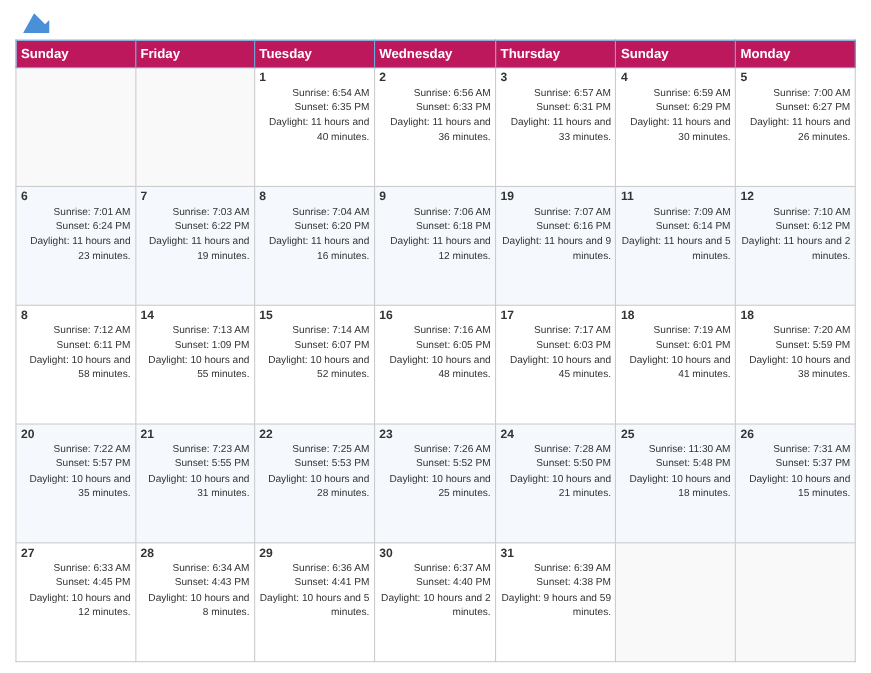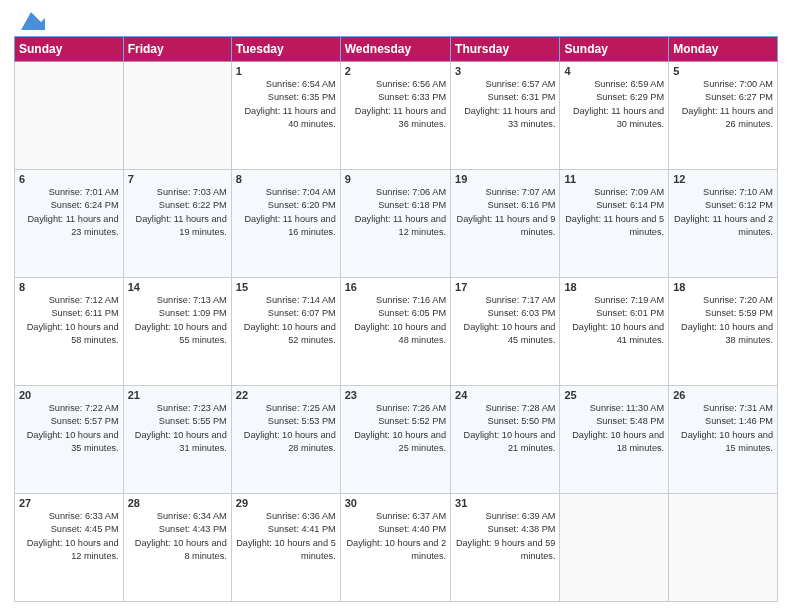--- a/index.html
+++ b/index.html
@@ -299,21 +299,21 @@
           <td>
             <span class="day-num">25</span>
             <div class="day-info">Sunrise: 11:30 AM
 Sunset: 5:48 PM
 Daylight: 10 hours
 and 18 minutes.</div>
           </td>
           <td>
             <span class="day-num">26</span>
             <div class="day-info">Sunrise: 7:31 AM
-Sunset: 1:46 PM
+Sunset: 5:37 PM
 Daylight: 10 hours
 and 15 minutes.</div>
           </td>
         </tr>
         <tr>
           <td>
             <span class="day-num">27</span>
             <div class="day-info">Sunrise: 6:33 AM
 Sunset: 4:45 PM
 Daylight: 10 hours

